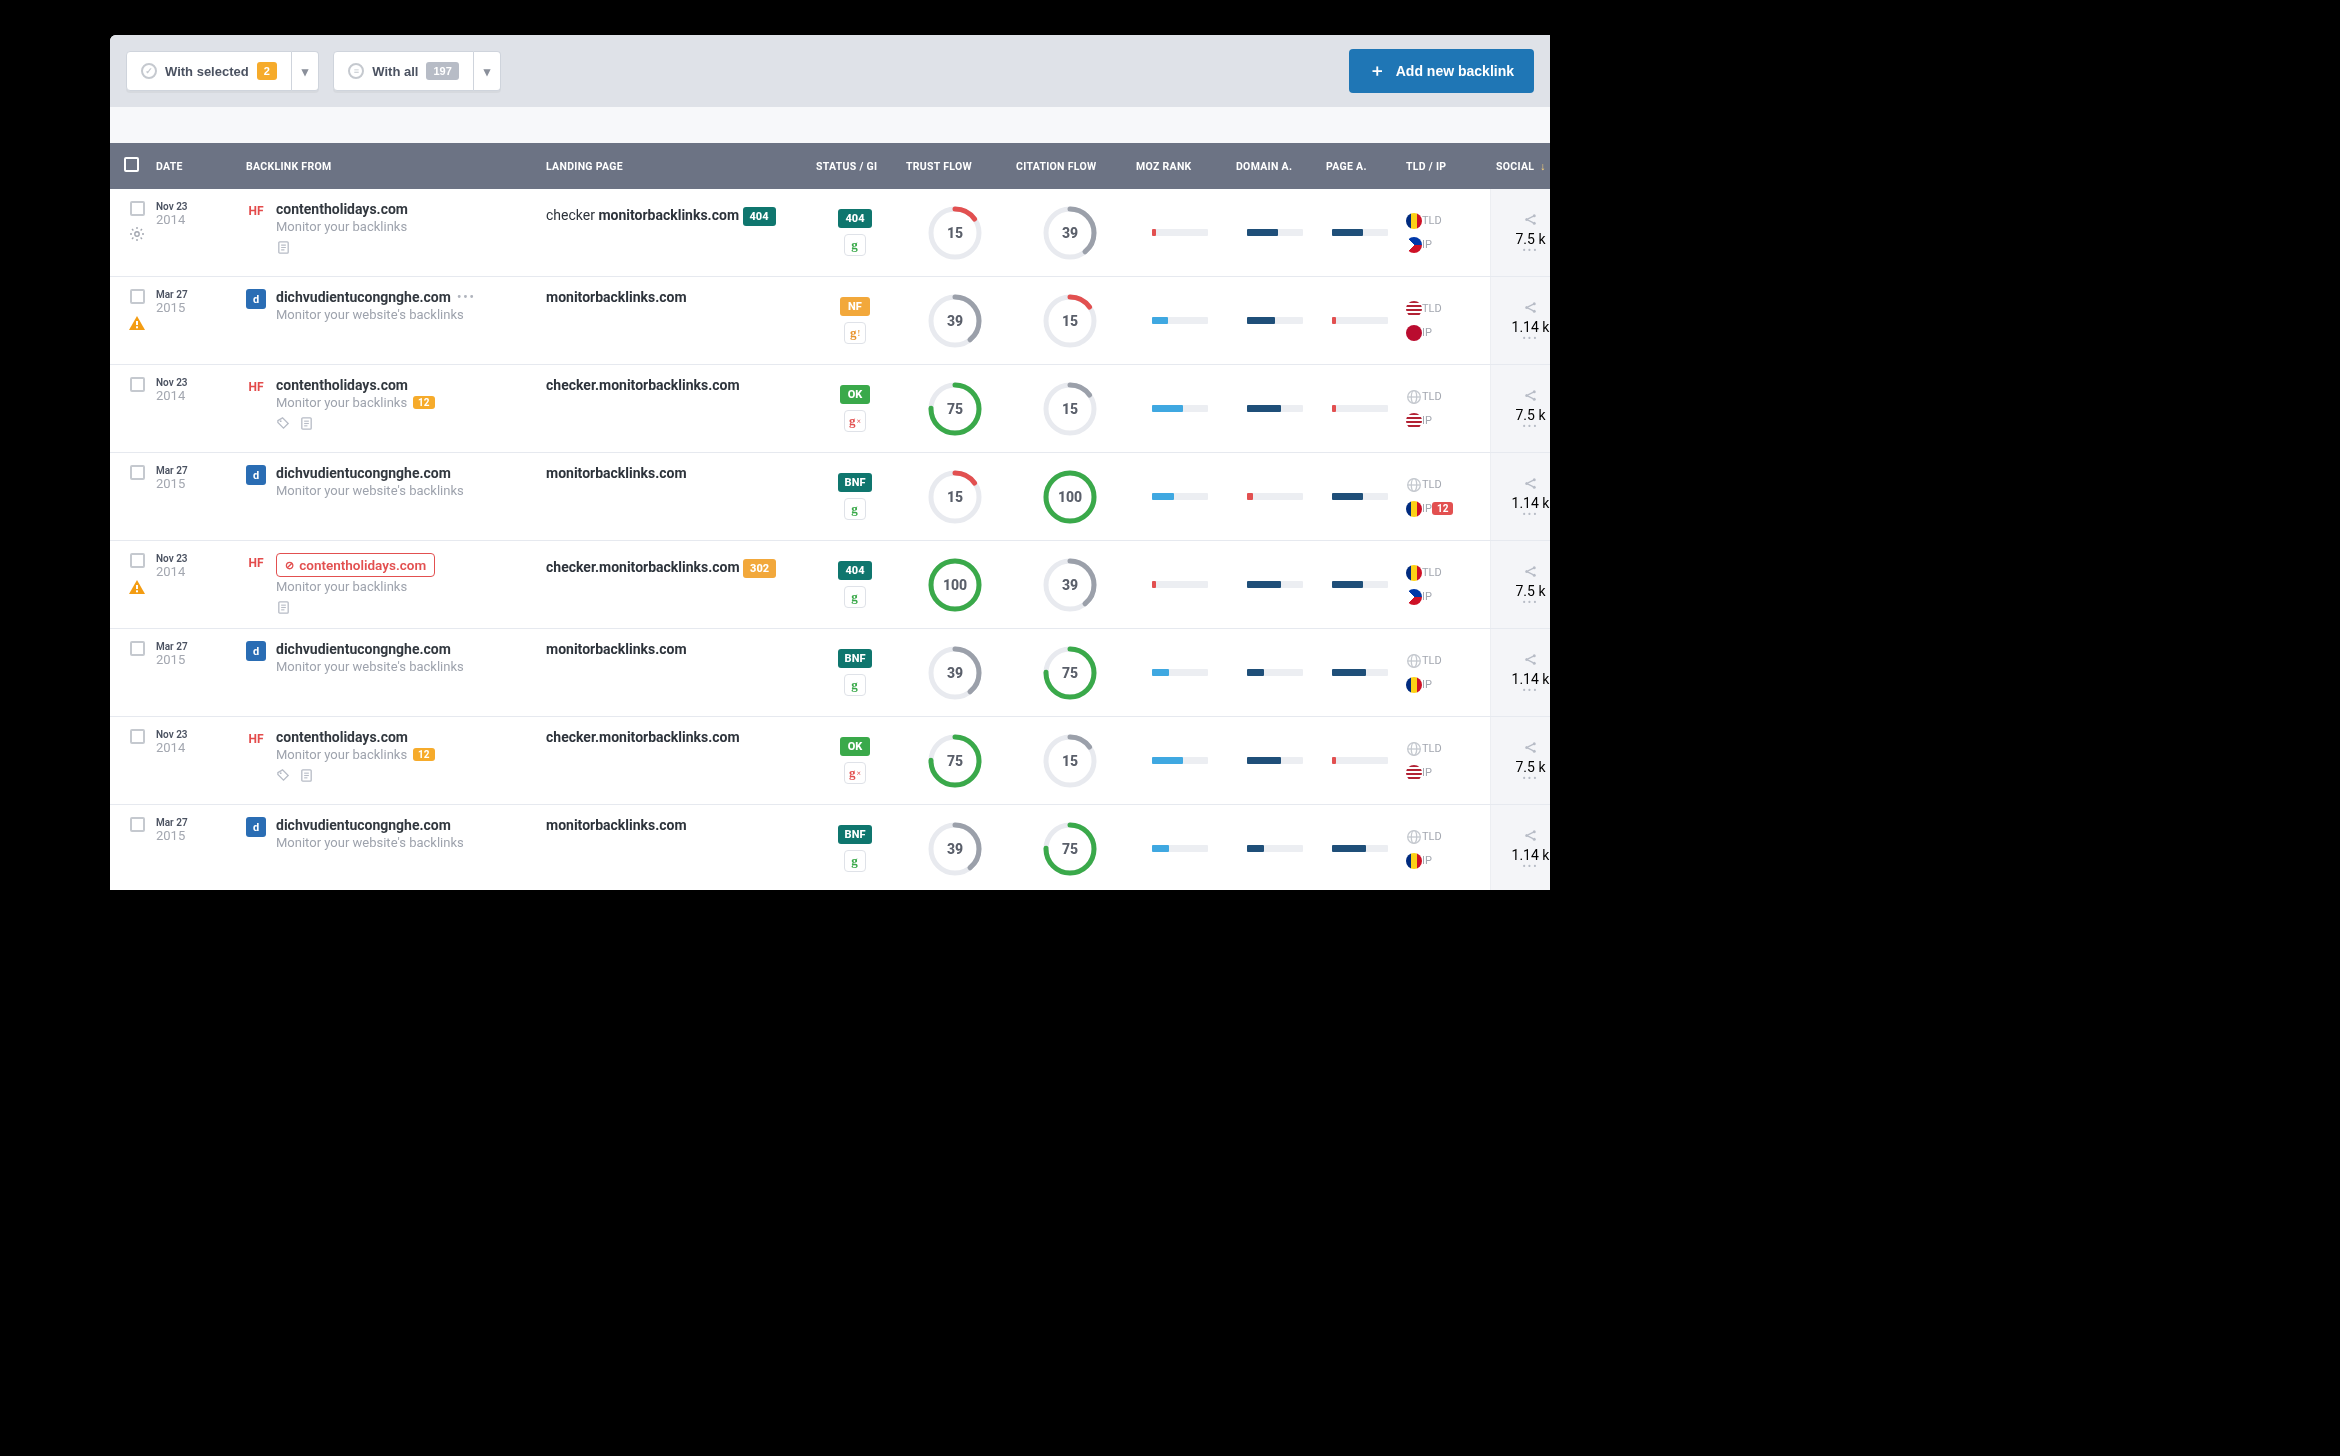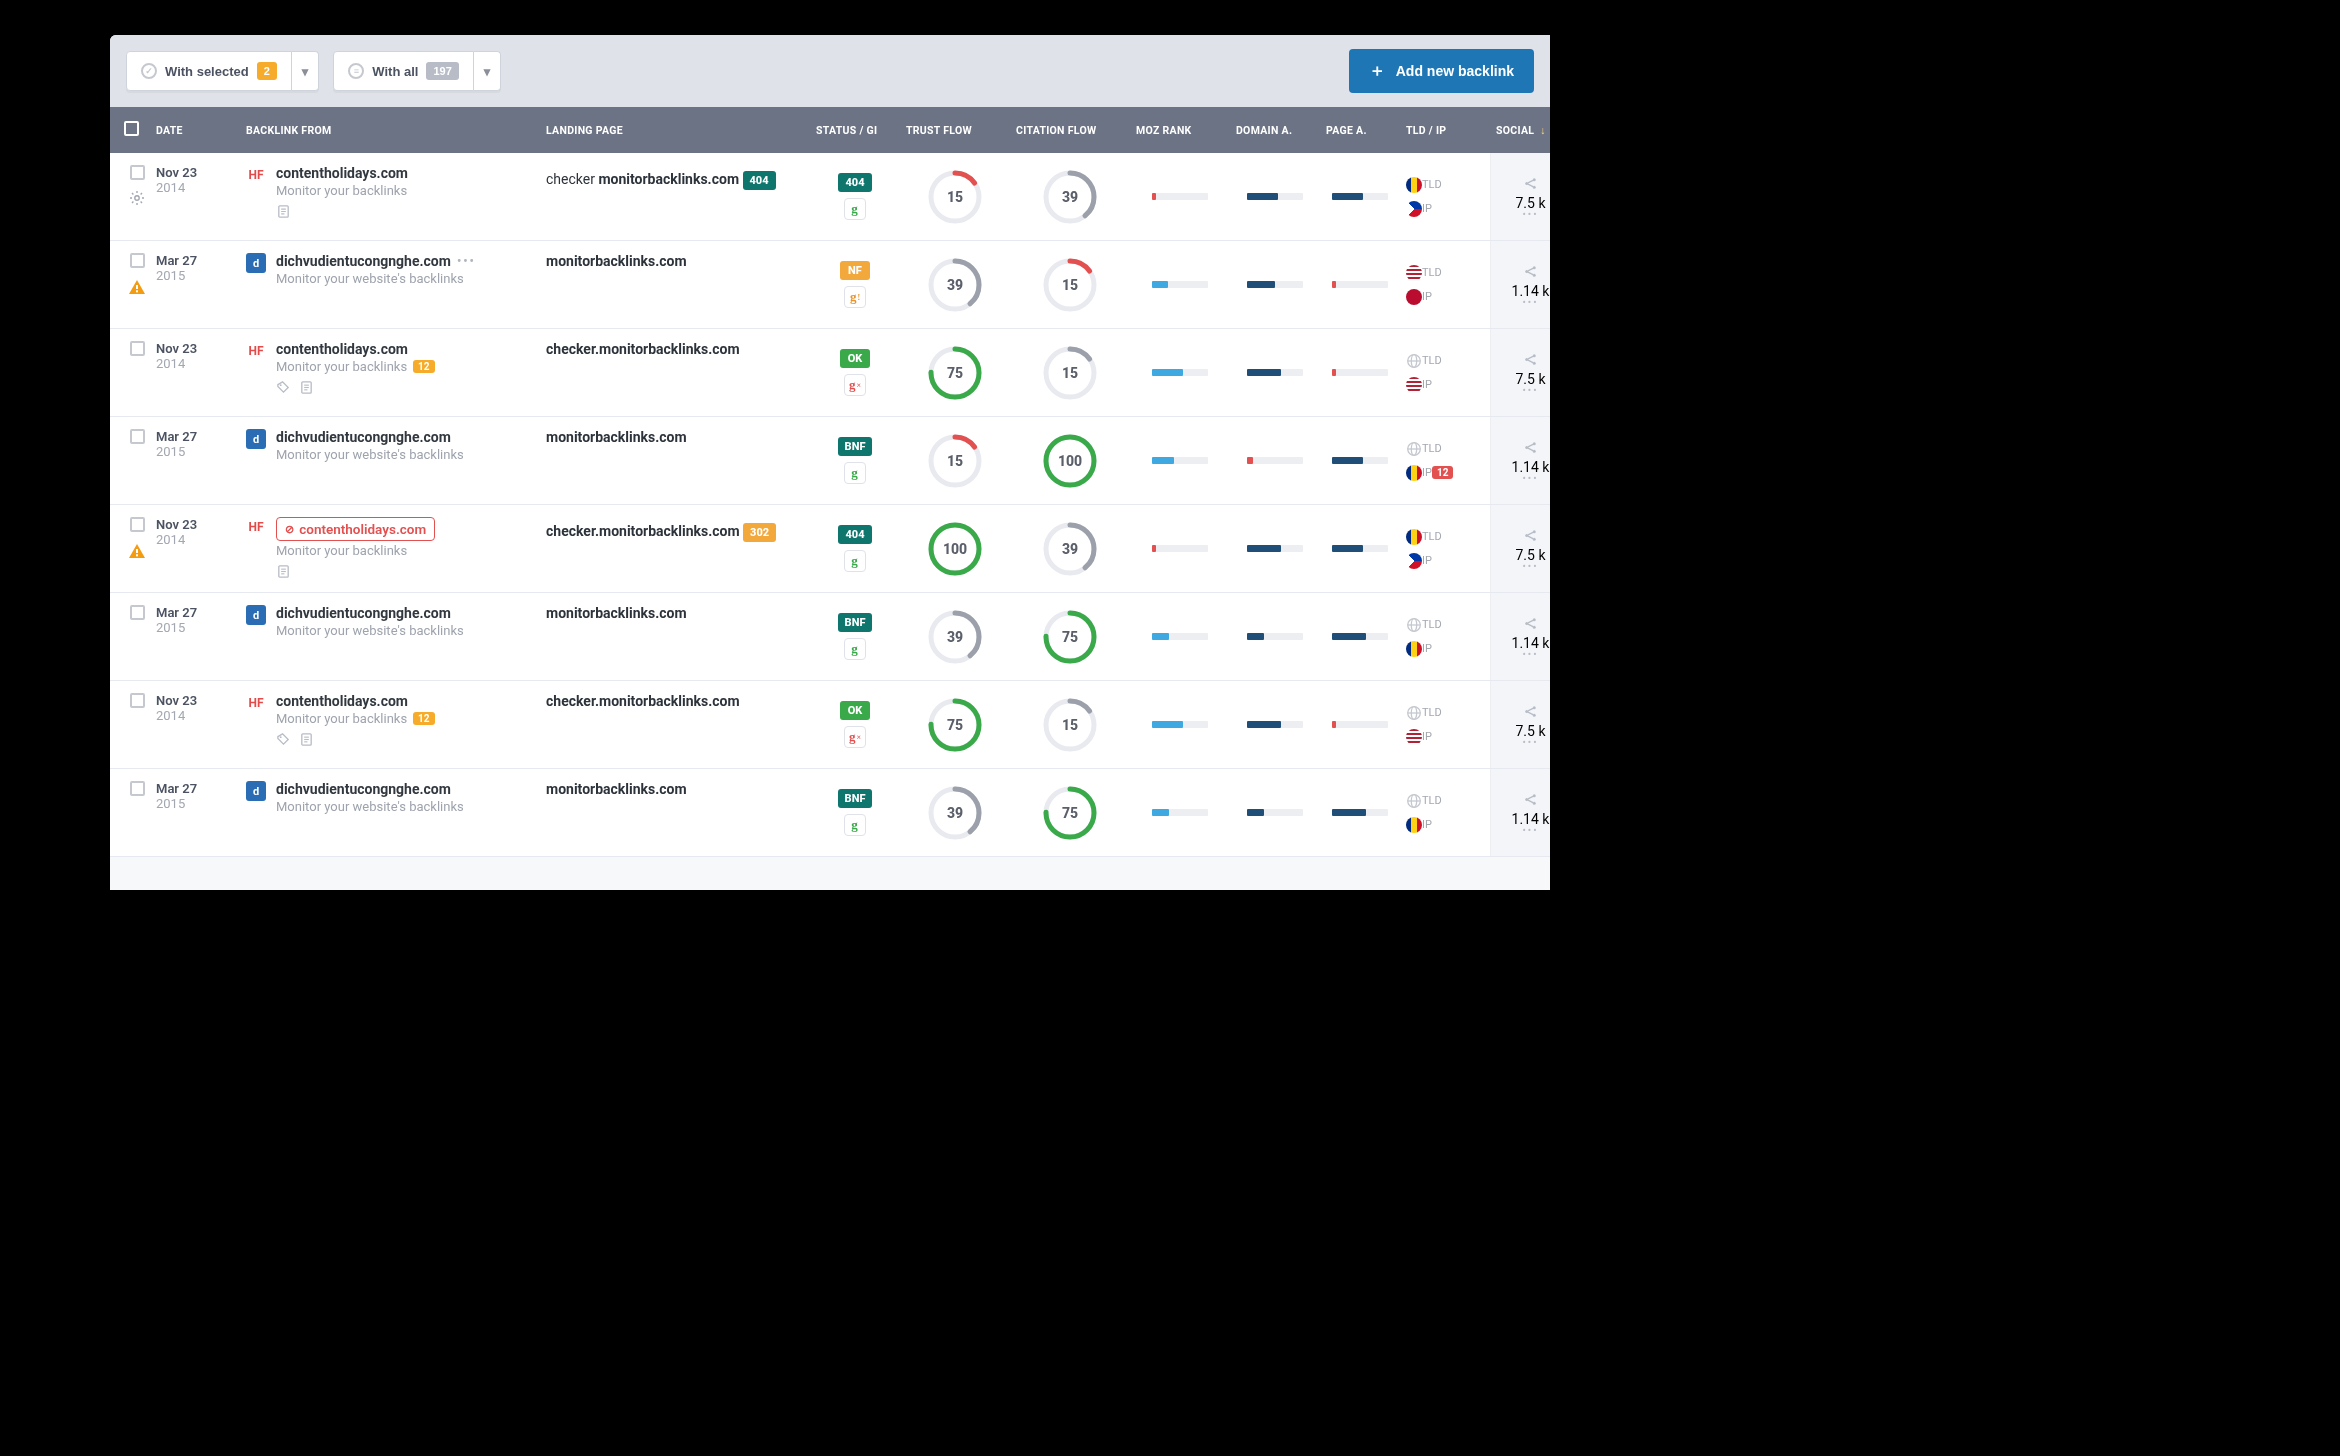--- a/index.html
+++ b/index.html
@@ -86,20 +86,21 @@
   .grid-head {
     display: grid;
     grid-template-columns: 40px 90px 300px 270px 90px 110px 120px 100px 90px 80px 90px 80px;
     background: #6c7384;
     color: #fff;
     font-size: 10.5px;
     font-weight: 700;
     letter-spacing: 0.3px;
     align-items: center;
     padding: 0 0 0 0;
+    margin-top: 36px;
   }
   .grid-head > div { padding: 14px 6px; }
   .grid-head .chk { padding-left: 14px; }
   .sort-arrow { color: #fad27a; margin-left: 3px; }
 
   input[type=checkbox] {
     appearance: none;
     width: 15px; height: 15px;
     border: 2px solid #fff;
     border-radius: 2px;
@@ -122,21 +123,21 @@
   .row .cell-chk {
     padding: 12px 0 12px 14px;
     display: flex; flex-direction: column;
     align-items: center; gap: 10px;
     align-self: start;
   }
   .warn-icon { width: 18px; height: 18px; color: #f39c12; }
   .gear-icon { width: 16px; height: 16px; color: #a3a7b0; }
 
   .cell-date { align-self: start; padding-top: 14px; }
-  .date-main { font-weight: 600; color: #4b5261; font-size: 13px; }
+  .date-main { font-weight: 600; color: #4b5261; font-size: 10px; }
   .date-year { color: #a3a7b0; font-size: 13px; }
 
   .cell-backlink { align-self: start; padding-top: 14px; display: flex; gap: 10px; }
   .fav {
     width: 20px; height: 20px; display: inline-flex; justify-content: center;
     align-items: center; font-weight: 700; font-size: 12px;
     border-radius: 3px; flex-shrink: 0;
   }
   .fav.hf { color: #e34b4b; }
   .fav.d  { background: #2a6db4; color: #fff; font-size: 11px; }

